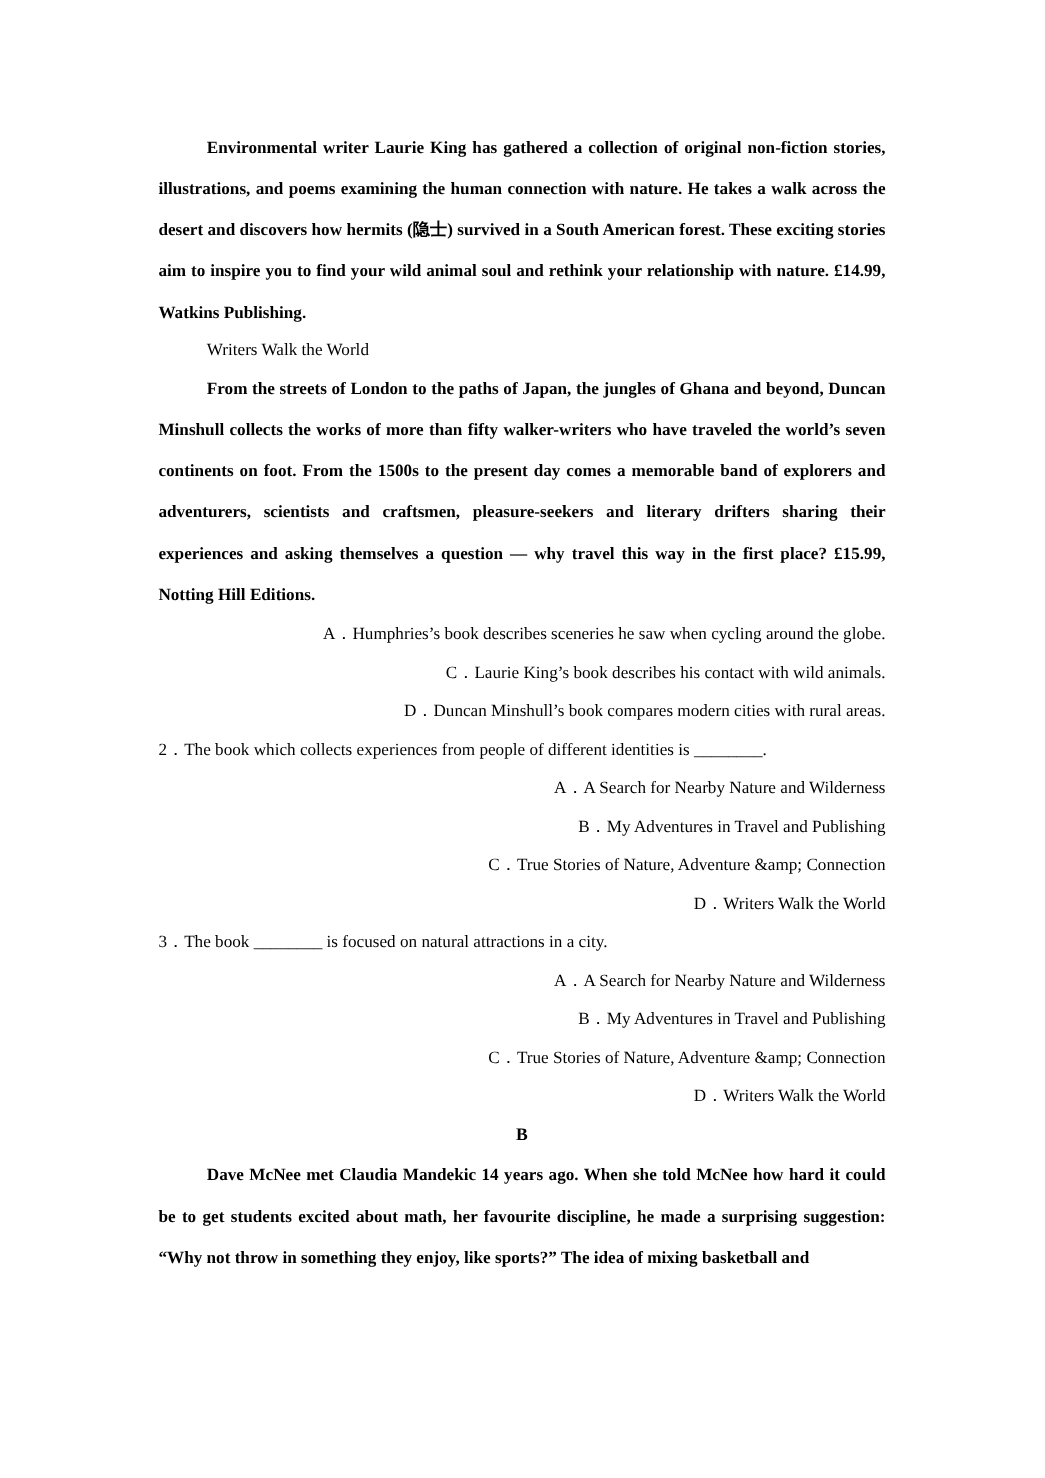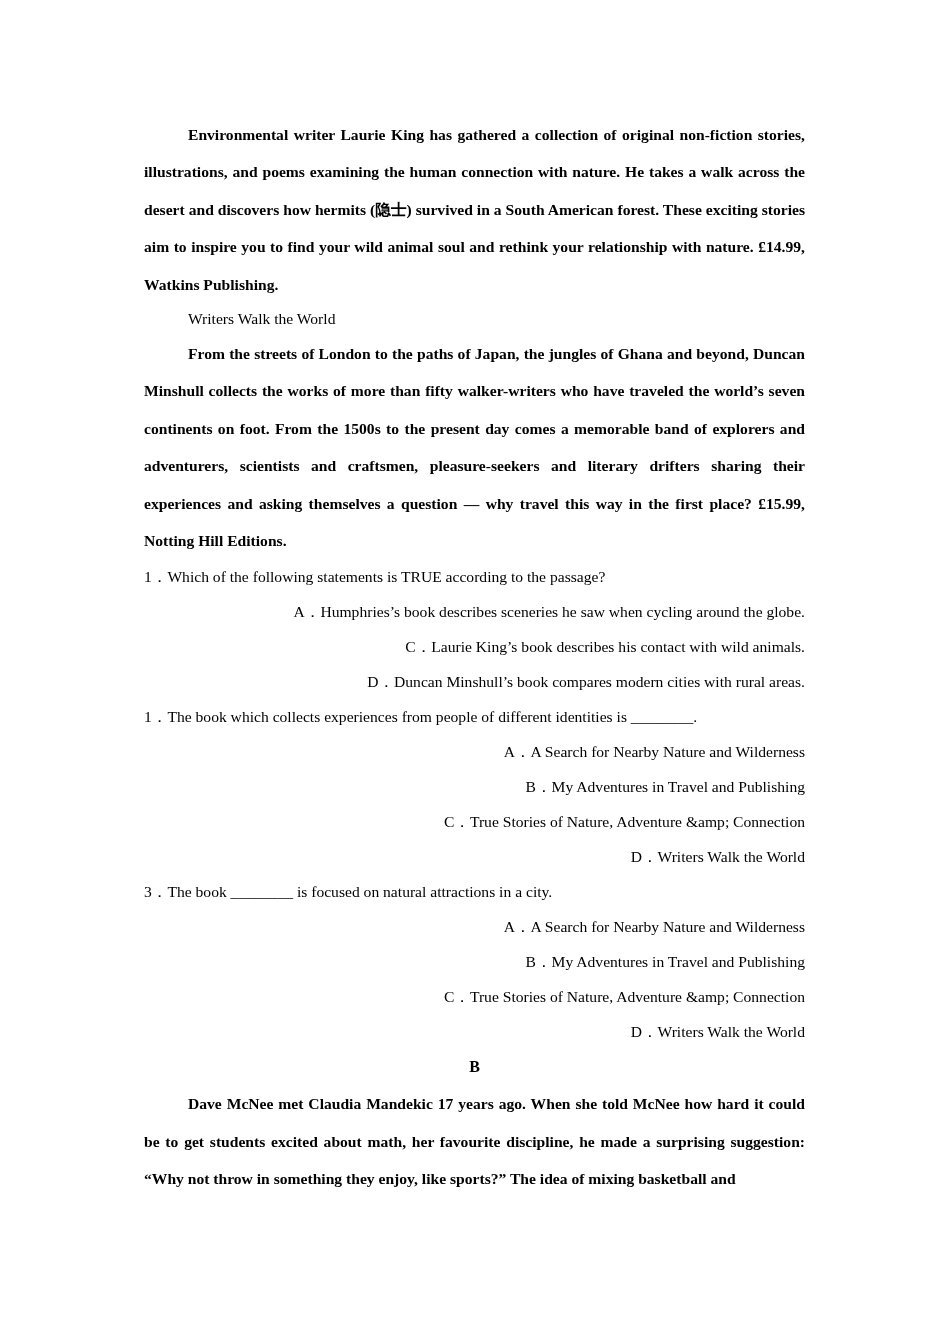--- a/index.html
+++ b/index.html
@@ -15,37 +15,36 @@
 </style>
 </head>
 <body>
 
 <div class="page">
   <p class="para">Environmental writer Laurie King has gathered a collection of original non-fiction stories, illustrations, and poems examining the human connection with nature. He takes a walk across the desert and discovers how hermits (隐士) survived in a South American forest. These exciting stories aim to inspire you to find your wild animal soul and rethink your relationship with nature. £14.99, Watkins Publishing.</p>
   <p class="title">Writers Walk the World</p>
   <p class="para" style="margin-top:0px">From the streets of London to the paths of Japan, the jungles of Ghana and beyond, Duncan Minshull collects the works of more than fifty walker-writers who have traveled the world’s seven continents on foot. From the 1500s to the present day comes a memorable band of explorers and adventurers, scientists and craftsmen, pleasure-seekers and literary drifters sharing their experiences and asking themselves a question — why travel this way in the first place? £15.99, Notting Hill Editions.</p>
 
   <div>
-    <p class="q">1．Which of the following statements is TRUE according to the passage?</p>
     <p class="opt">A．Humphries’s book describes sceneries he saw when cycling around the globe.</p>
     <p class="opt">C．Laurie King’s book describes his contact with wild animals.</p>
     <p class="opt">D．Duncan Minshull’s book compares modern cities with rural areas.</p>
   </div>
 
   <div>
-    <p class="q">1．The book which collects experiences from people of different identities is ________.</p>
+    <p class="q">2．The book which collects experiences from people of different identities is ________.</p>
     <p class="opt">A．A Search for Nearby Nature and Wilderness</p>
     <p class="opt">B．My Adventures in Travel and Publishing</p>
     <p class="opt">C．True Stories of Nature, Adventure &amp;amp; Connection</p>
     <p class="opt">D．Writers Walk the World</p>
   </div>
 
   <div>
     <p class="q">3．The book ________ is focused on natural attractions in a city.</p>
     <p class="opt">A．A Search for Nearby Nature and Wilderness</p>
     <p class="opt">B．My Adventures in Travel and Publishing</p>
     <p class="opt">C．True Stories of Nature, Adventure &amp;amp; Connection</p>
     <p class="opt">D．Writers Walk the World</p>
   </div>
 
   <p class="section">B</p>
-  <p class="para b-para">Dave McNee met Claudia Mandekic 17 years ago. When she told McNee how hard it could be to get students excited about math, her favourite discipline, he made a surprising suggestion: “Why not throw in something they enjoy, like sports?” The idea of mixing basketball and</p>
+  <p class="para b-para">Dave McNee met Claudia Mandekic 14 years ago. When she told McNee how hard it could be to get students excited about math, her favourite discipline, he made a surprising suggestion: “Why not throw in something they enjoy, like sports?” The idea of mixing basketball and</p>
 </div>
 
 </body></html>

